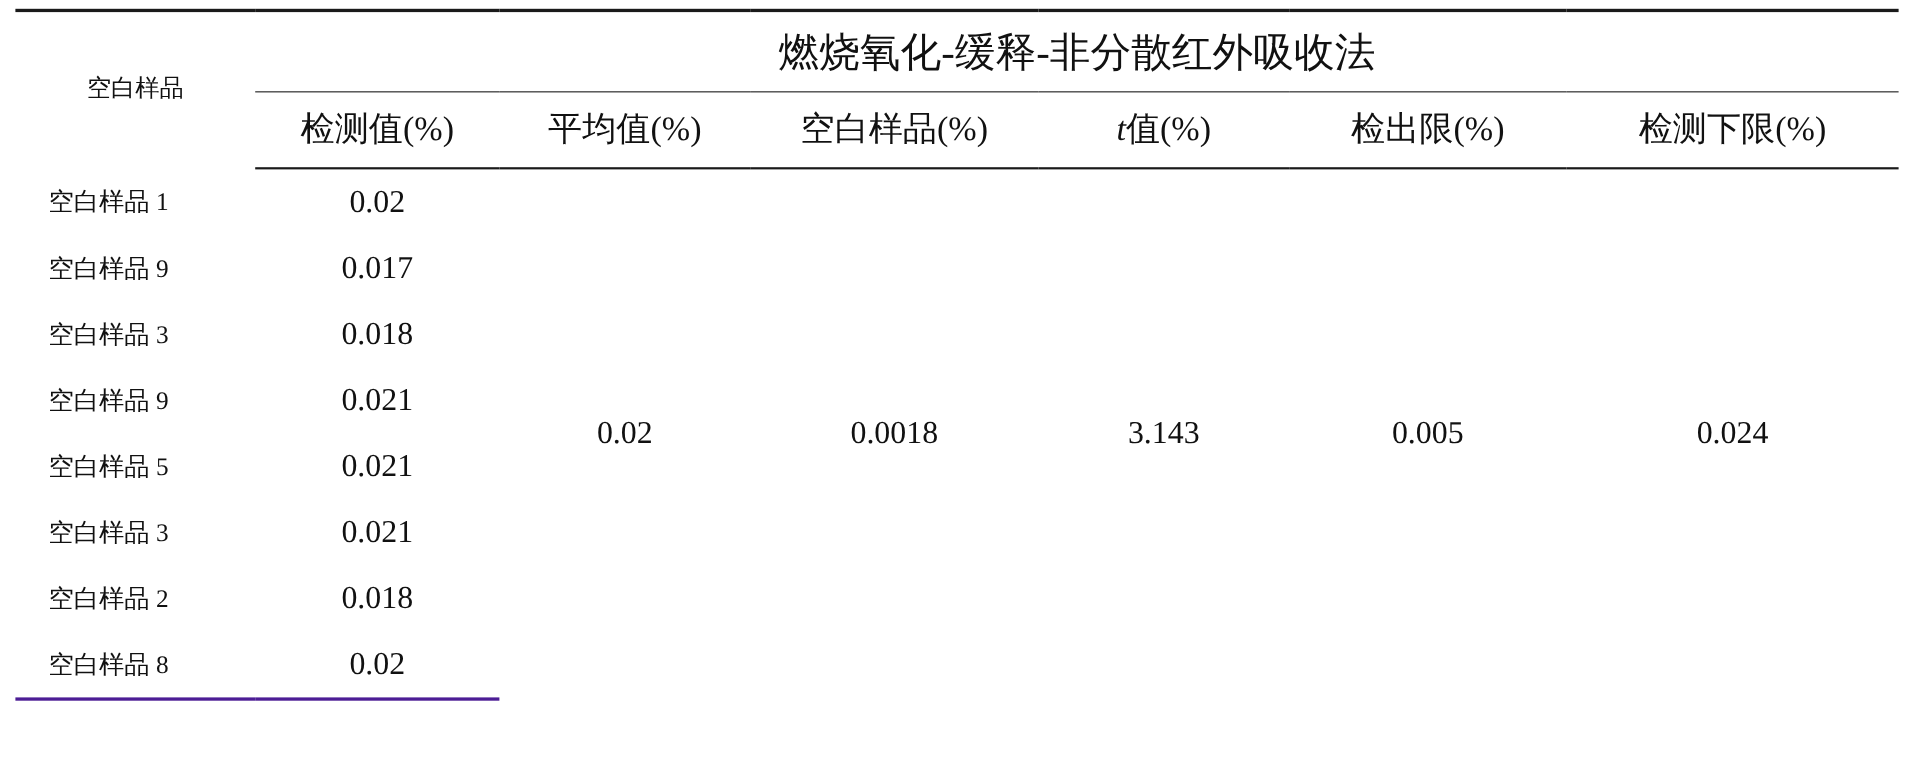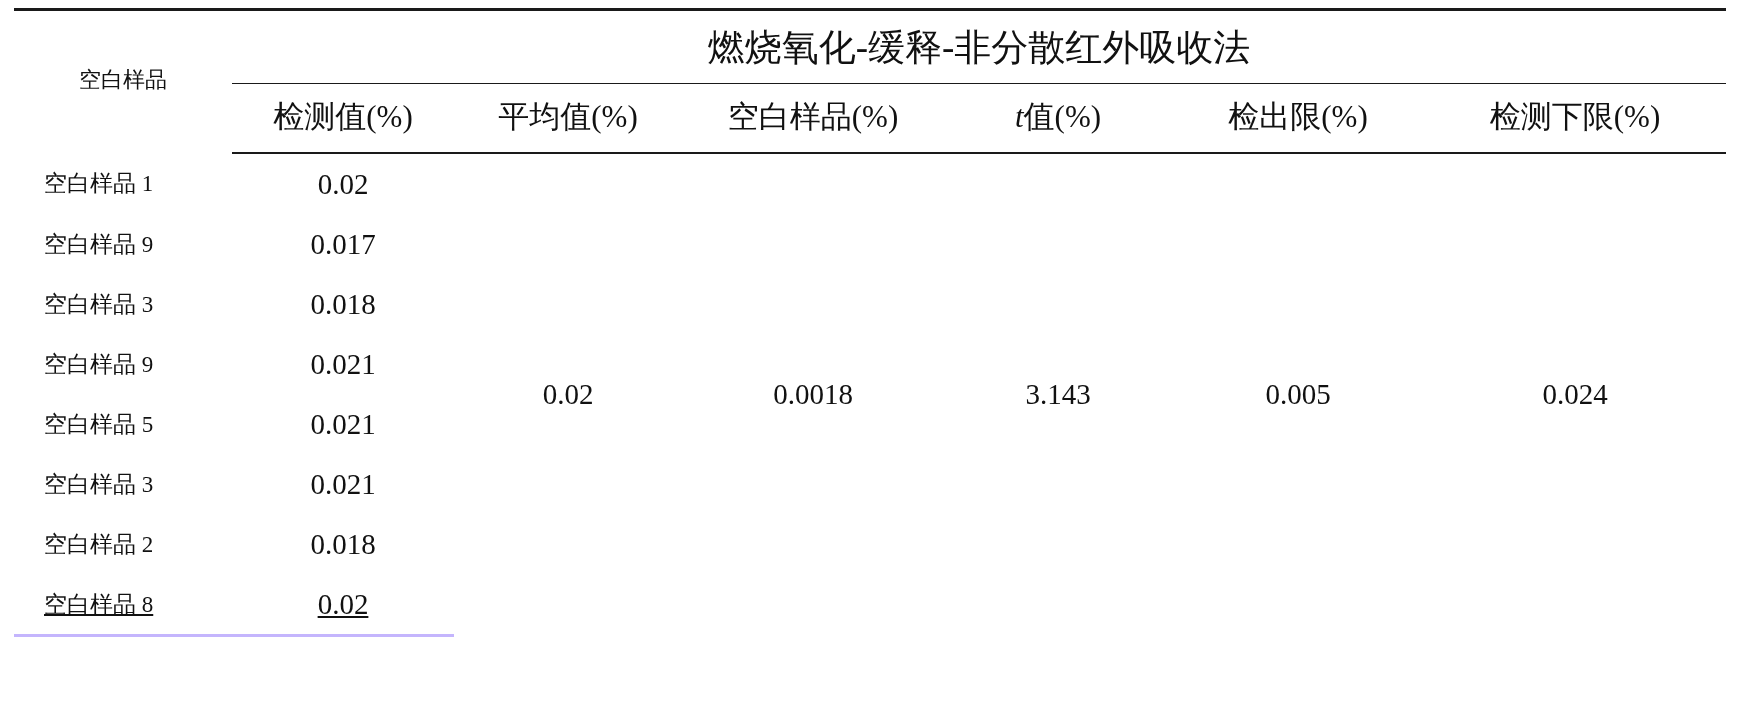--- a/index.html
+++ b/index.html
@@ -25,22 +25,21 @@
     border-collapse: collapse;
     table-layout: fixed;
   }
   .rule-top td, .rule-top th {
     border-top: 3px solid #1a1a1a;
   }
   .rule-head-bottom td, .rule-head-bottom th {
     border-bottom: 2.5px solid #1a1a1a;
   }
   .rule-bottom td {
-    border-bottom: 3px solid #c4b5fd;
-    text-decoration: underline;
+    border-bottom: 3px solid #4c1d95;
   }
   th, td {
     text-align: center;
     vertical-align: middle;
     font-weight: normal;
     padding: 0;
   }
   .hdr-group {
     font-size: 37px;
     padding: 12px 0 10px 0;

